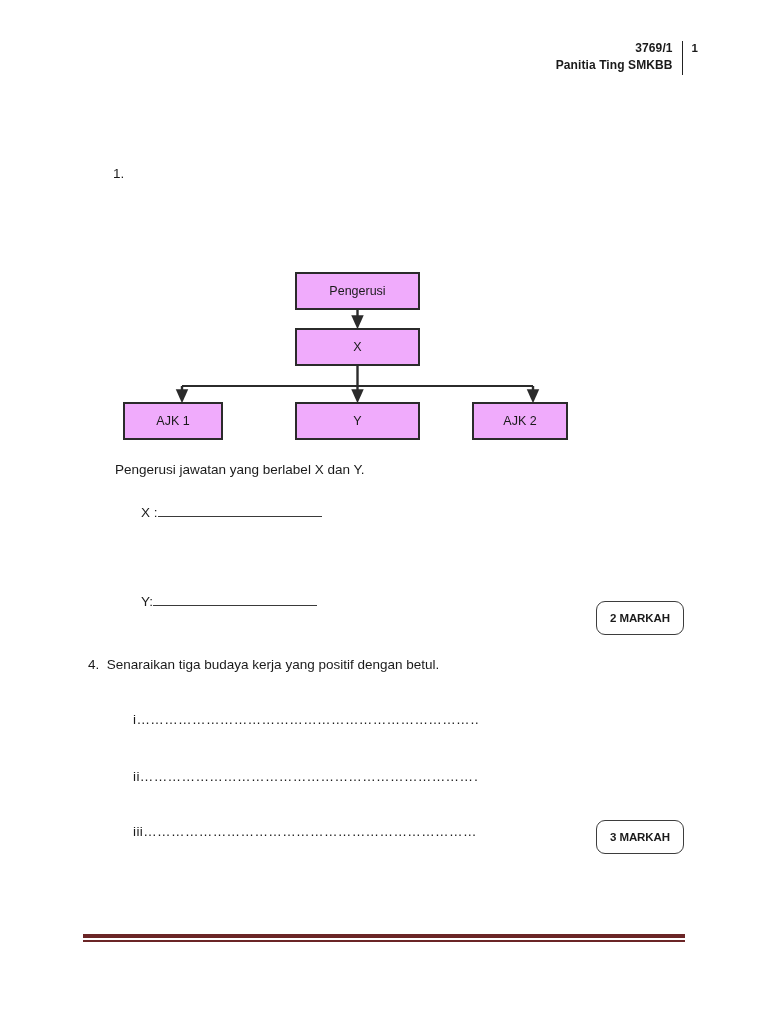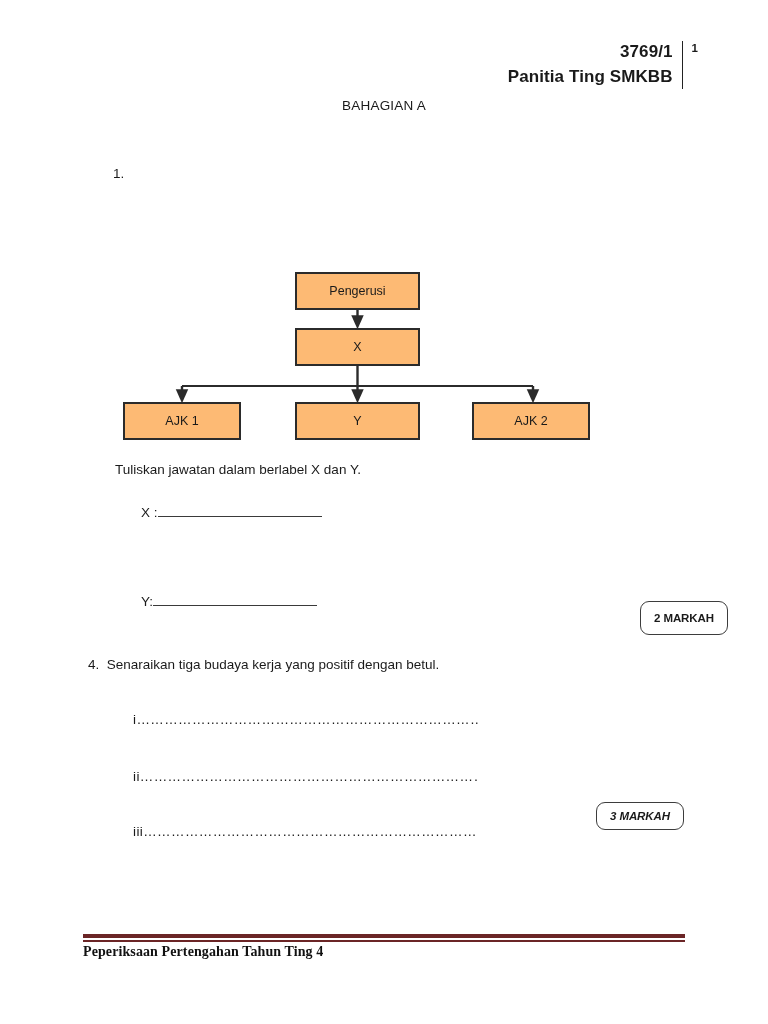--- a/index.html
+++ b/index.html
@@ -26,21 +26,21 @@
   
   .header {
     position: absolute;
     top: 40px;
     right: 70px;
     display: flex;
     align-items: stretch;
   }
   .header-codes {
     text-align: right;
-    font-size: 17px;
+    font-size: 12px;
     font-weight: bold;
     line-height: 1.45;
     padding-right: 9px;
     letter-spacing: 0.1px;
   }
   .header-code-line {
     white-space: nowrap;
   }
   .header-divider {
     width: 1px;
@@ -84,21 +84,21 @@
   .orgchart {
     position: absolute;
     top: 262px;
     left: 110px;
     width: 500px;
     height: 185px;
   }
   .node {
     position: absolute;
     border: 2px solid #2b2b2b;
-    background: #fdba74;
+    background: #f0abfc;
     box-sizing: border-box;
     display: flex;
     align-items: center;
     justify-content: center;
     font-size: 12.5px;
     color: #1a1a1a;
   }
   .node-pengerusi {
     left: 185px;
     top: 10px;
@@ -107,33 +107,33 @@
   }
   .node-x {
     left: 185px;
     top: 66px;
     width: 125px;
     height: 38px;
   }
   .node-ajk1 {
     left: 13px;
     top: 140px;
-    width: 118px;
+    width: 100px;
     height: 38px;
   }
   .node-y {
     left: 185px;
     top: 140px;
     width: 125px;
     height: 38px;
   }
   .node-ajk2 {
     left: 362px;
     top: 140px;
-    width: 118px;
+    width: 96px;
     height: 38px;
   }
   .connectors {
     position: absolute;
     left: 0;
     top: 0;
     width: 500px;
     height: 185px;
     pointer-events: none;
   }
@@ -186,28 +186,26 @@
     display: flex;
     align-items: center;
     justify-content: center;
     box-sizing: border-box;
   }
   .markah-2 {
     left: 596px;
     top: 601px;
     width: 88px;
     height: 34px;
-    margin-left: 44px;
   }
   .markah-3 {
     left: 596px;
-    top: 802px;
+    top: 820px;
     width: 88px;
-    height: 28px;
-    font-style: italic;
+    height: 34px;
   }
 
   
   .q2-stem {
     position: absolute;
     top: 657px;
     left: 88px;
     font-size: 13.5px;
     white-space: pre;
   }
@@ -258,21 +256,20 @@
 
   <div class="header">
     <div class="header-codes">
       <div class="header-code-line">3769/1</div>
       <div class="header-code-line">Panitia Ting SMKBB</div>
     </div>
     <div class="header-divider"></div>
     <div class="header-pageno">1</div>
   </div>
 
-  <div class="section-title">BAHAGIAN A</div>
 
   <div class="q1-number">1.</div>
 
   <div class="orgchart">
     <svg class="connectors" viewBox="0 0 500 185" width="500" height="185">
       <defs>
         <marker id="arrowhead" markerWidth="7" markerHeight="7" refX="3.2" refY="3.2" orient="auto" markerUnits="strokeWidth">
           <path d="M0.4,0.6 L6.2,3.2 L0.4,5.8 z" fill="#2b2b2b"></path>
         </marker>
       </defs>
@@ -300,21 +297,21 @@
       <span>AJK 1</span>
     </div>
     <div class="node node-y">
       <span>Y</span>
     </div>
     <div class="node node-ajk2">
       <span>AJK 2</span>
     </div>
   </div>
 
-  <div class="q1-prompt">Tuliskan jawatan dalam berlabel X dan Y.</div>
+  <div class="q1-prompt">Pengerusi jawatan yang berlabel X dan Y.</div>
 
   <div class="blank-row blank-x">
     <span class="blank-label">X :</span>
     <span class="blank-line"></span>
   </div>
 
   <div class="blank-row blank-y">
     <span class="blank-label">Y:</span>
     <span class="blank-line"></span>
   </div>
@@ -324,15 +321,14 @@
   <div class="q2-stem">4.  Senaraikan tiga budaya kerja yang positif dengan betul.</div>
 
   <div class="dotted-row dotted-i">i………………………………………………………………………………….</div>
   <div class="dotted-row dotted-ii">ii…………………………………………………………………………………</div>
   <div class="dotted-row dotted-iii">iii………………………………………………………………………………</div>
 
   <div class="markah markah-3">3 MARKAH</div>
 
   <div class="footer-rule footer-rule-thick"></div>
   <div class="footer-rule footer-rule-thin"></div>
-  <div class="footer-text">Peperiksaan Pertengahan Tahun Ting 4</div>
 
 </div>
 
 </body></html>

